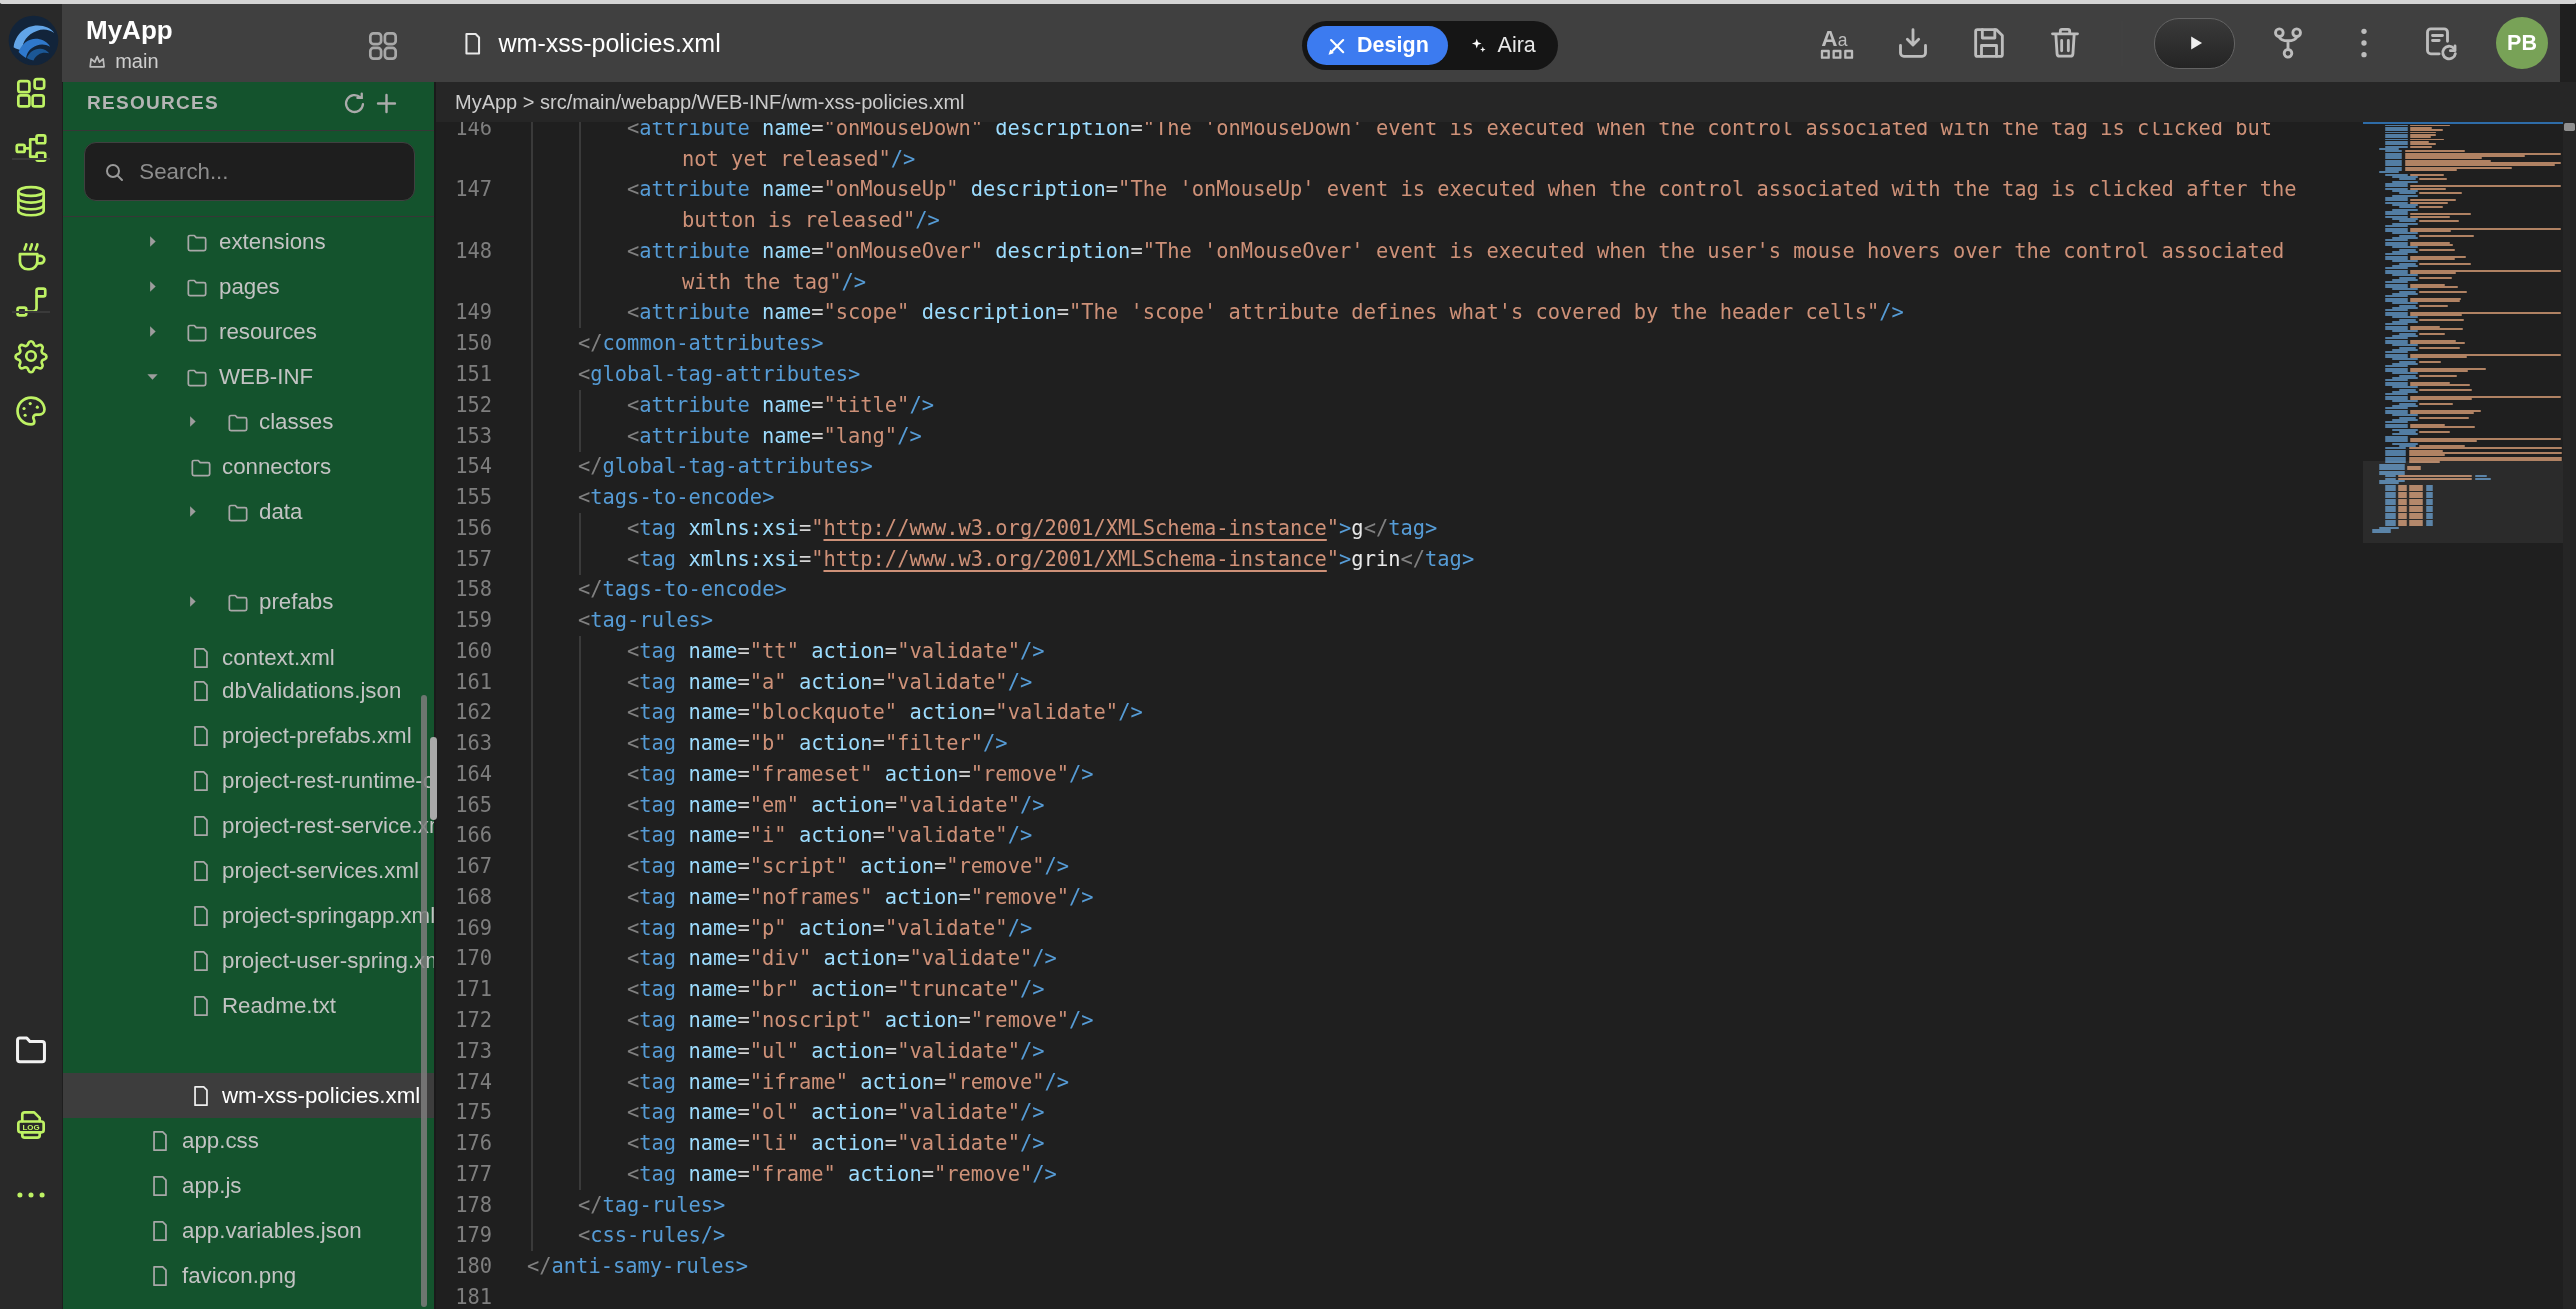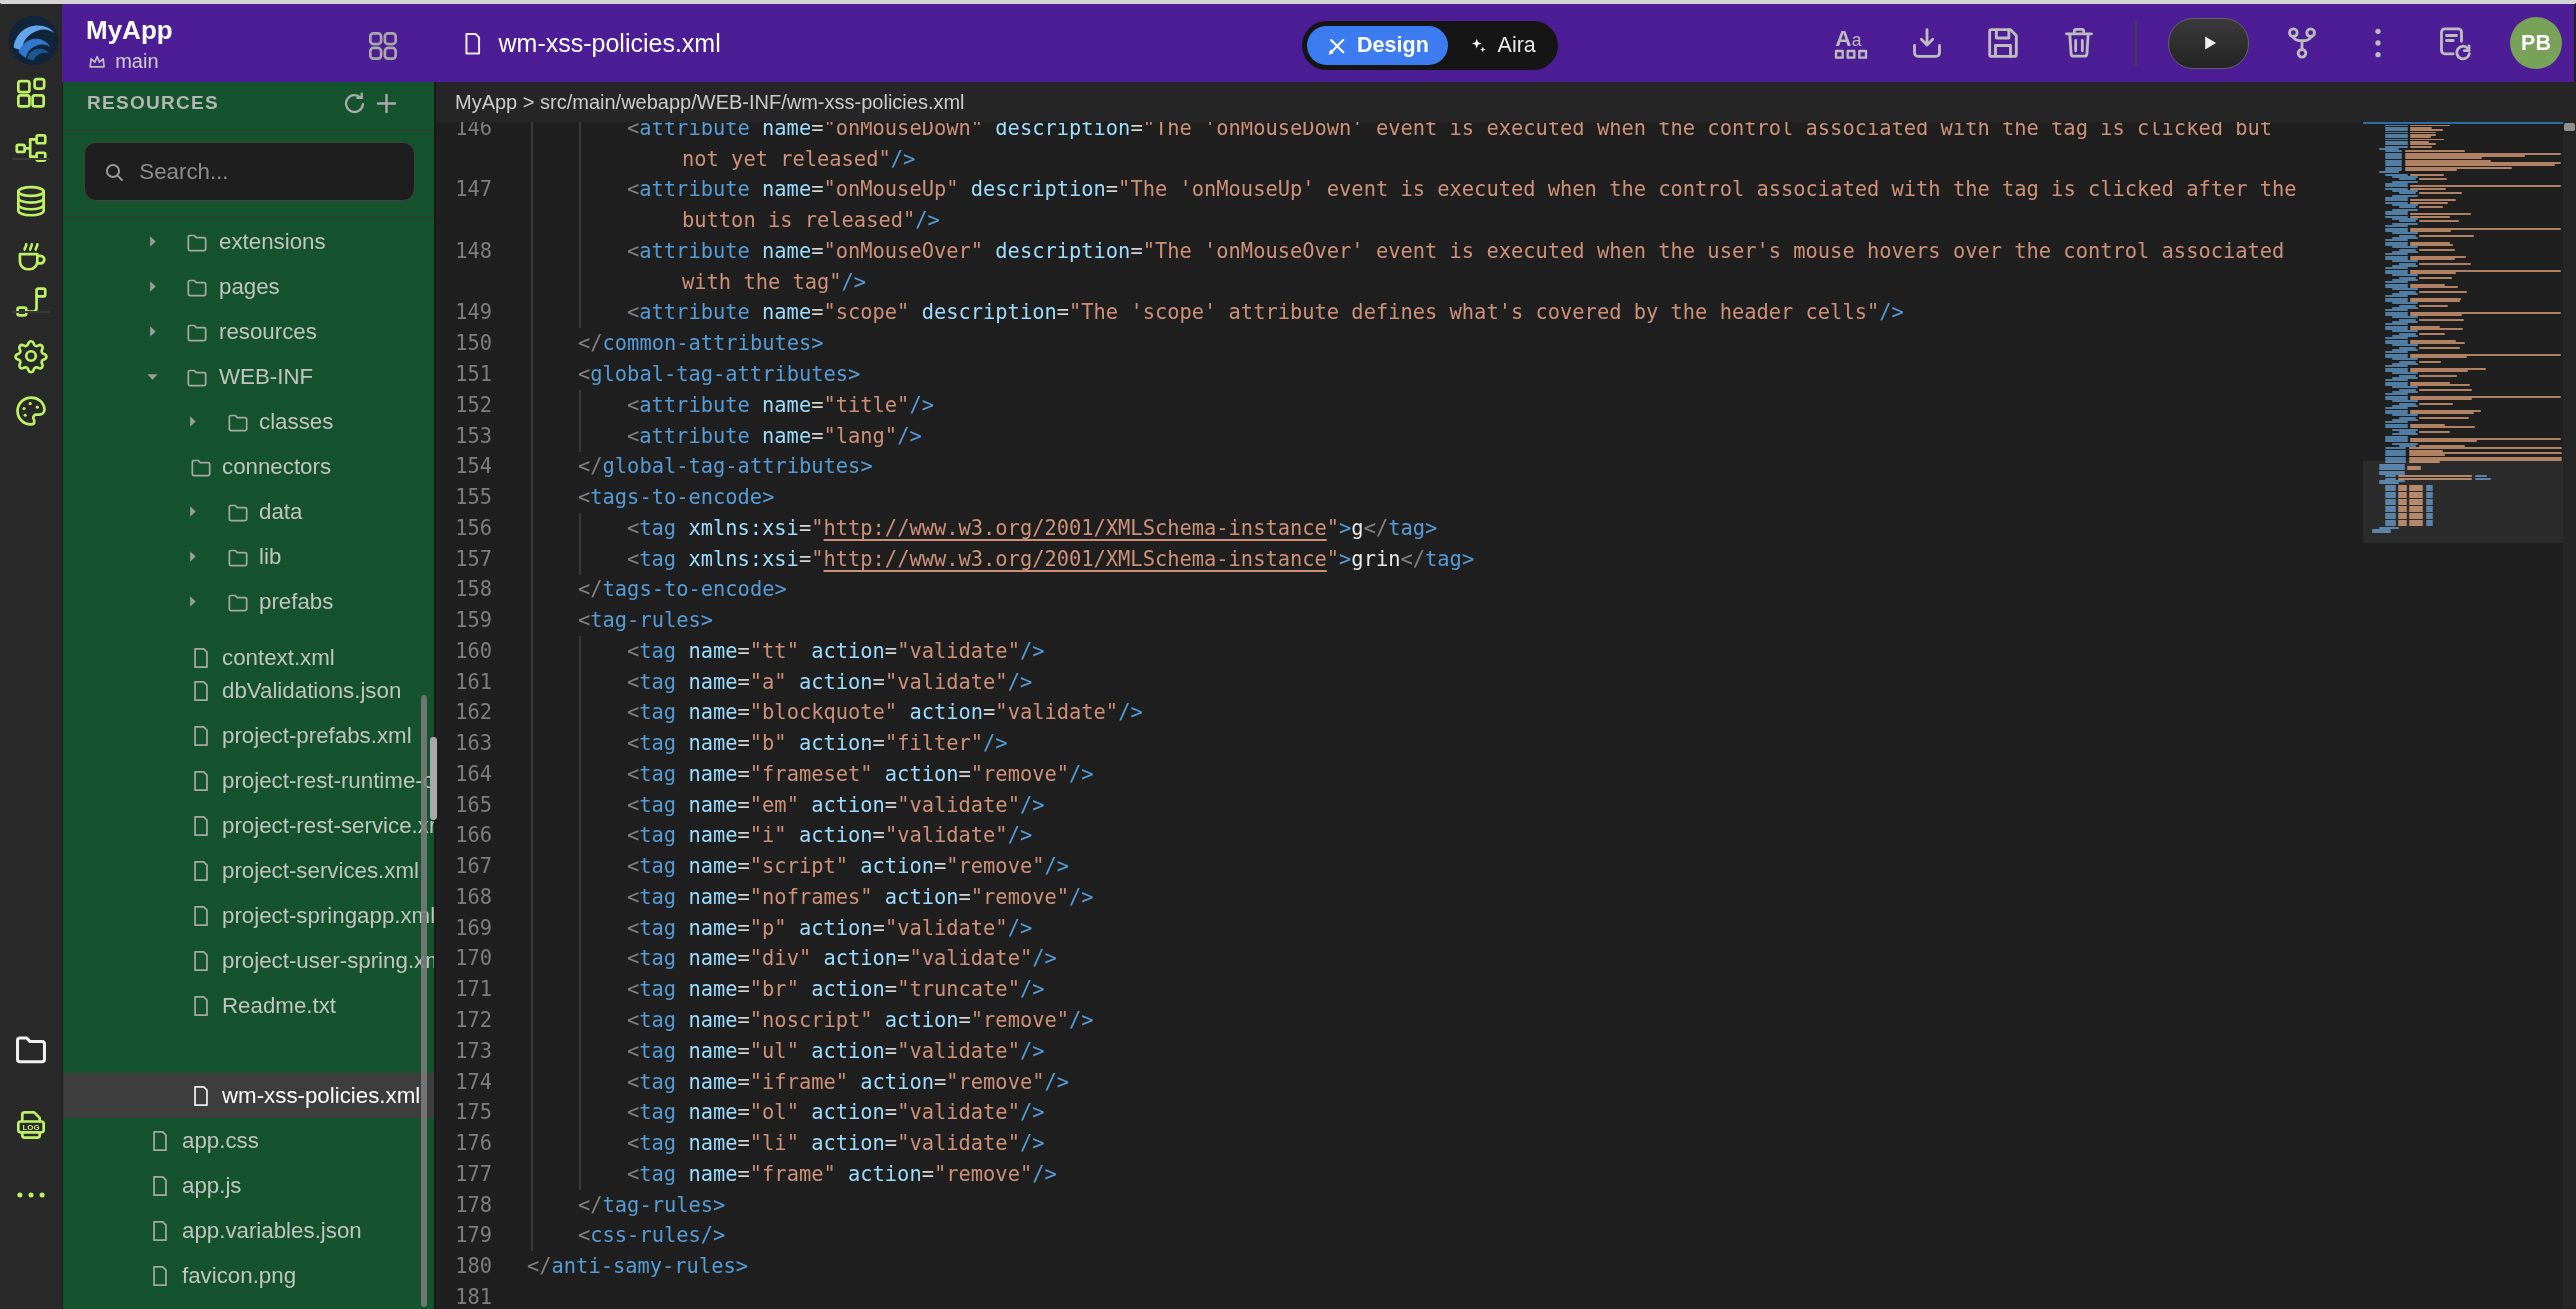--- a/index.html
+++ b/index.html
@@ -1,21 +1,21 @@
 <!DOCTYPE html>
 <html style="font-size:13.7px"><head>
 <meta charset="utf-8">
 <style>
   html,body{margin:0;padding:0;background:#111;}
   .app{position:relative;width:2576px;height:1309px;background:#1f1f1f;overflow:hidden;
        font-family:"Liberation Sans",sans-serif;-webkit-font-smoothing:antialiased;}
   .abs{position:absolute;}
   .topstrip{left:0;top:0;width:2576px;height:4.3px;background:#d5d5d5;border-radius:0 0 1.7px 1.7px;}
   
-  .header{left:62px;top:4.3px;right:2px;height:78px;background:#4c1d95;border-bottom:1.7px solid #1a1a1a;}
+  .header{left:62px;top:4.3px;right:16px;height:78px;background:#404040;border-bottom:1.7px solid #1a1a1a;}
   .logo{left:6.9px;top:13.7px;width:53px;height:53px;}
   .rail{left:0;top:4.3px;width:62px;bottom:0;background:#292929;border-right:0.9px solid #1e1e1e;}
   .rail .ricon{position:absolute;left:12px;width:38px;height:38px;color:#bef264;cursor:pointer;}
   .rail .ricon.active{color:#f2f2f2;}
   .rail .rsep{position:absolute;left:12px;width:38px;height:1.7px;background:#3a3a3a;}
   svg{display:block;width:100%;height:100%;}
   .appinfo{left:24px;top:12px;}
   .appname{font-size:26px;font-weight:700;color:#fff;line-height:29px;}
   .branch{display:flex;align-items:center;gap:6.9px;margin-top:5.2px;color:#cfcfcf;font-size:20px;}
   .branch .bicon{width:22.3px;height:22.3px;color:#bdbdbd;}
@@ -390,33 +390,20 @@
               <path d="M9 5.5l7 6.5-7 6.5z" fill="currentColor"></path>
             </svg>
           </span>
           <span class="nicon" style="left: 162px;">
             <svg viewBox="0 0 24 24" fill="none" stroke="currentColor" stroke-width="1.6" stroke-linecap="round" stroke-linejoin="round">
               <path d="M4 18.5v-11A1.5 1.5 0 0 1 5.5 6h4l1.8 2h7.2A1.5 1.5 0 0 1 20 9.5v9a1.5 1.5 0 0 1-1.5 1.5h-13A1.5 1.5 0 0 1 4 18.5z"></path>
             </svg>
           </span>
           <span class="tlab" style="left: 196px;">data</span>
         </div>
-        <div class="trow" style="top: 315px;">
-          <span class="chev" style="left: 120px;">
-            <svg viewBox="0 0 24 24">
-              <path d="M9 5.5l7 6.5-7 6.5z" fill="currentColor"></path>
-            </svg>
-          </span>
-          <span class="nicon" style="left: 162px;">
-            <svg viewBox="0 0 24 24" fill="none" stroke="currentColor" stroke-width="1.6" stroke-linecap="round" stroke-linejoin="round">
-              <path d="M4 18.5v-11A1.5 1.5 0 0 1 5.5 6h4l1.8 2h7.2A1.5 1.5 0 0 1 20 9.5v9a1.5 1.5 0 0 1-1.5 1.5h-13A1.5 1.5 0 0 1 4 18.5z"></path>
-            </svg>
-          </span>
-          <span class="tlab" style="left: 196px;">lib</span>
-        </div>
         <div class="trow" style="top: 360px;">
           <span class="chev" style="left: 120px;">
             <svg viewBox="0 0 24 24">
               <path d="M9 5.5l7 6.5-7 6.5z" fill="currentColor"></path>
             </svg>
           </span>
           <span class="nicon" style="left: 162px;">
             <svg viewBox="0 0 24 24" fill="none" stroke="currentColor" stroke-width="1.6" stroke-linecap="round" stroke-linejoin="round">
               <path d="M4 18.5v-11A1.5 1.5 0 0 1 5.5 6h4l1.8 2h7.2A1.5 1.5 0 0 1 20 9.5v9a1.5 1.5 0 0 1-1.5 1.5h-13A1.5 1.5 0 0 1 4 18.5z"></path>
             </svg>

